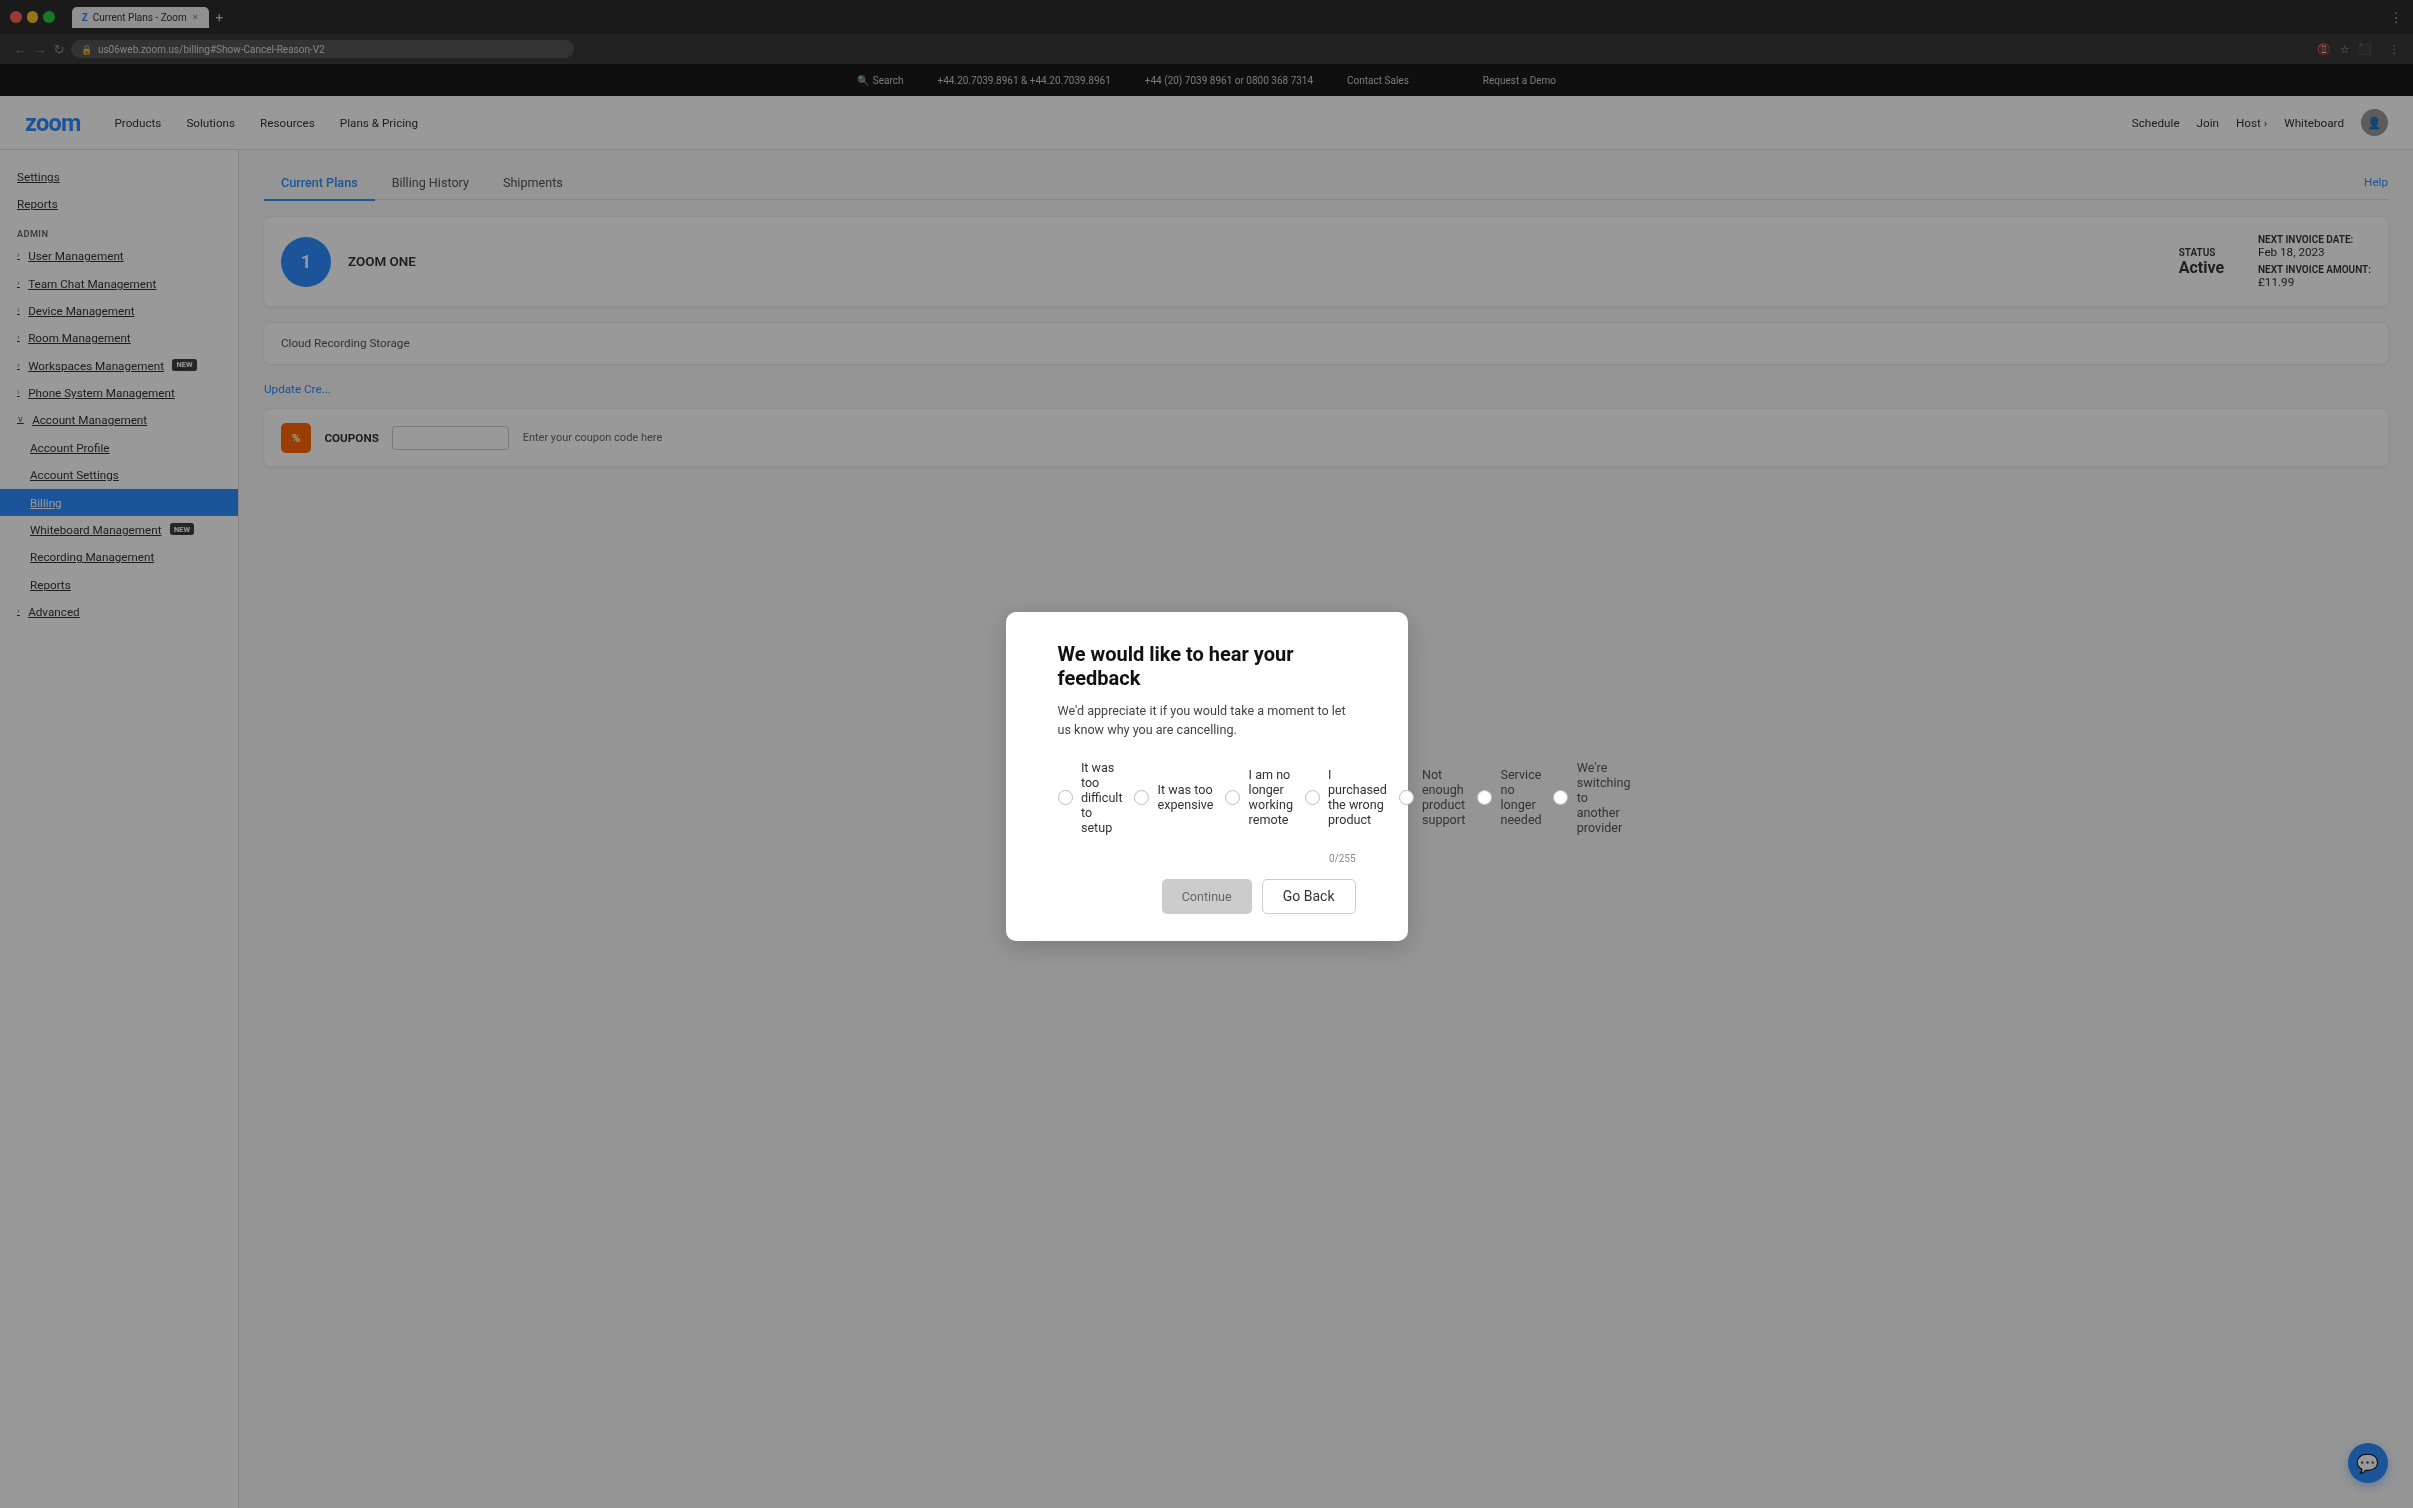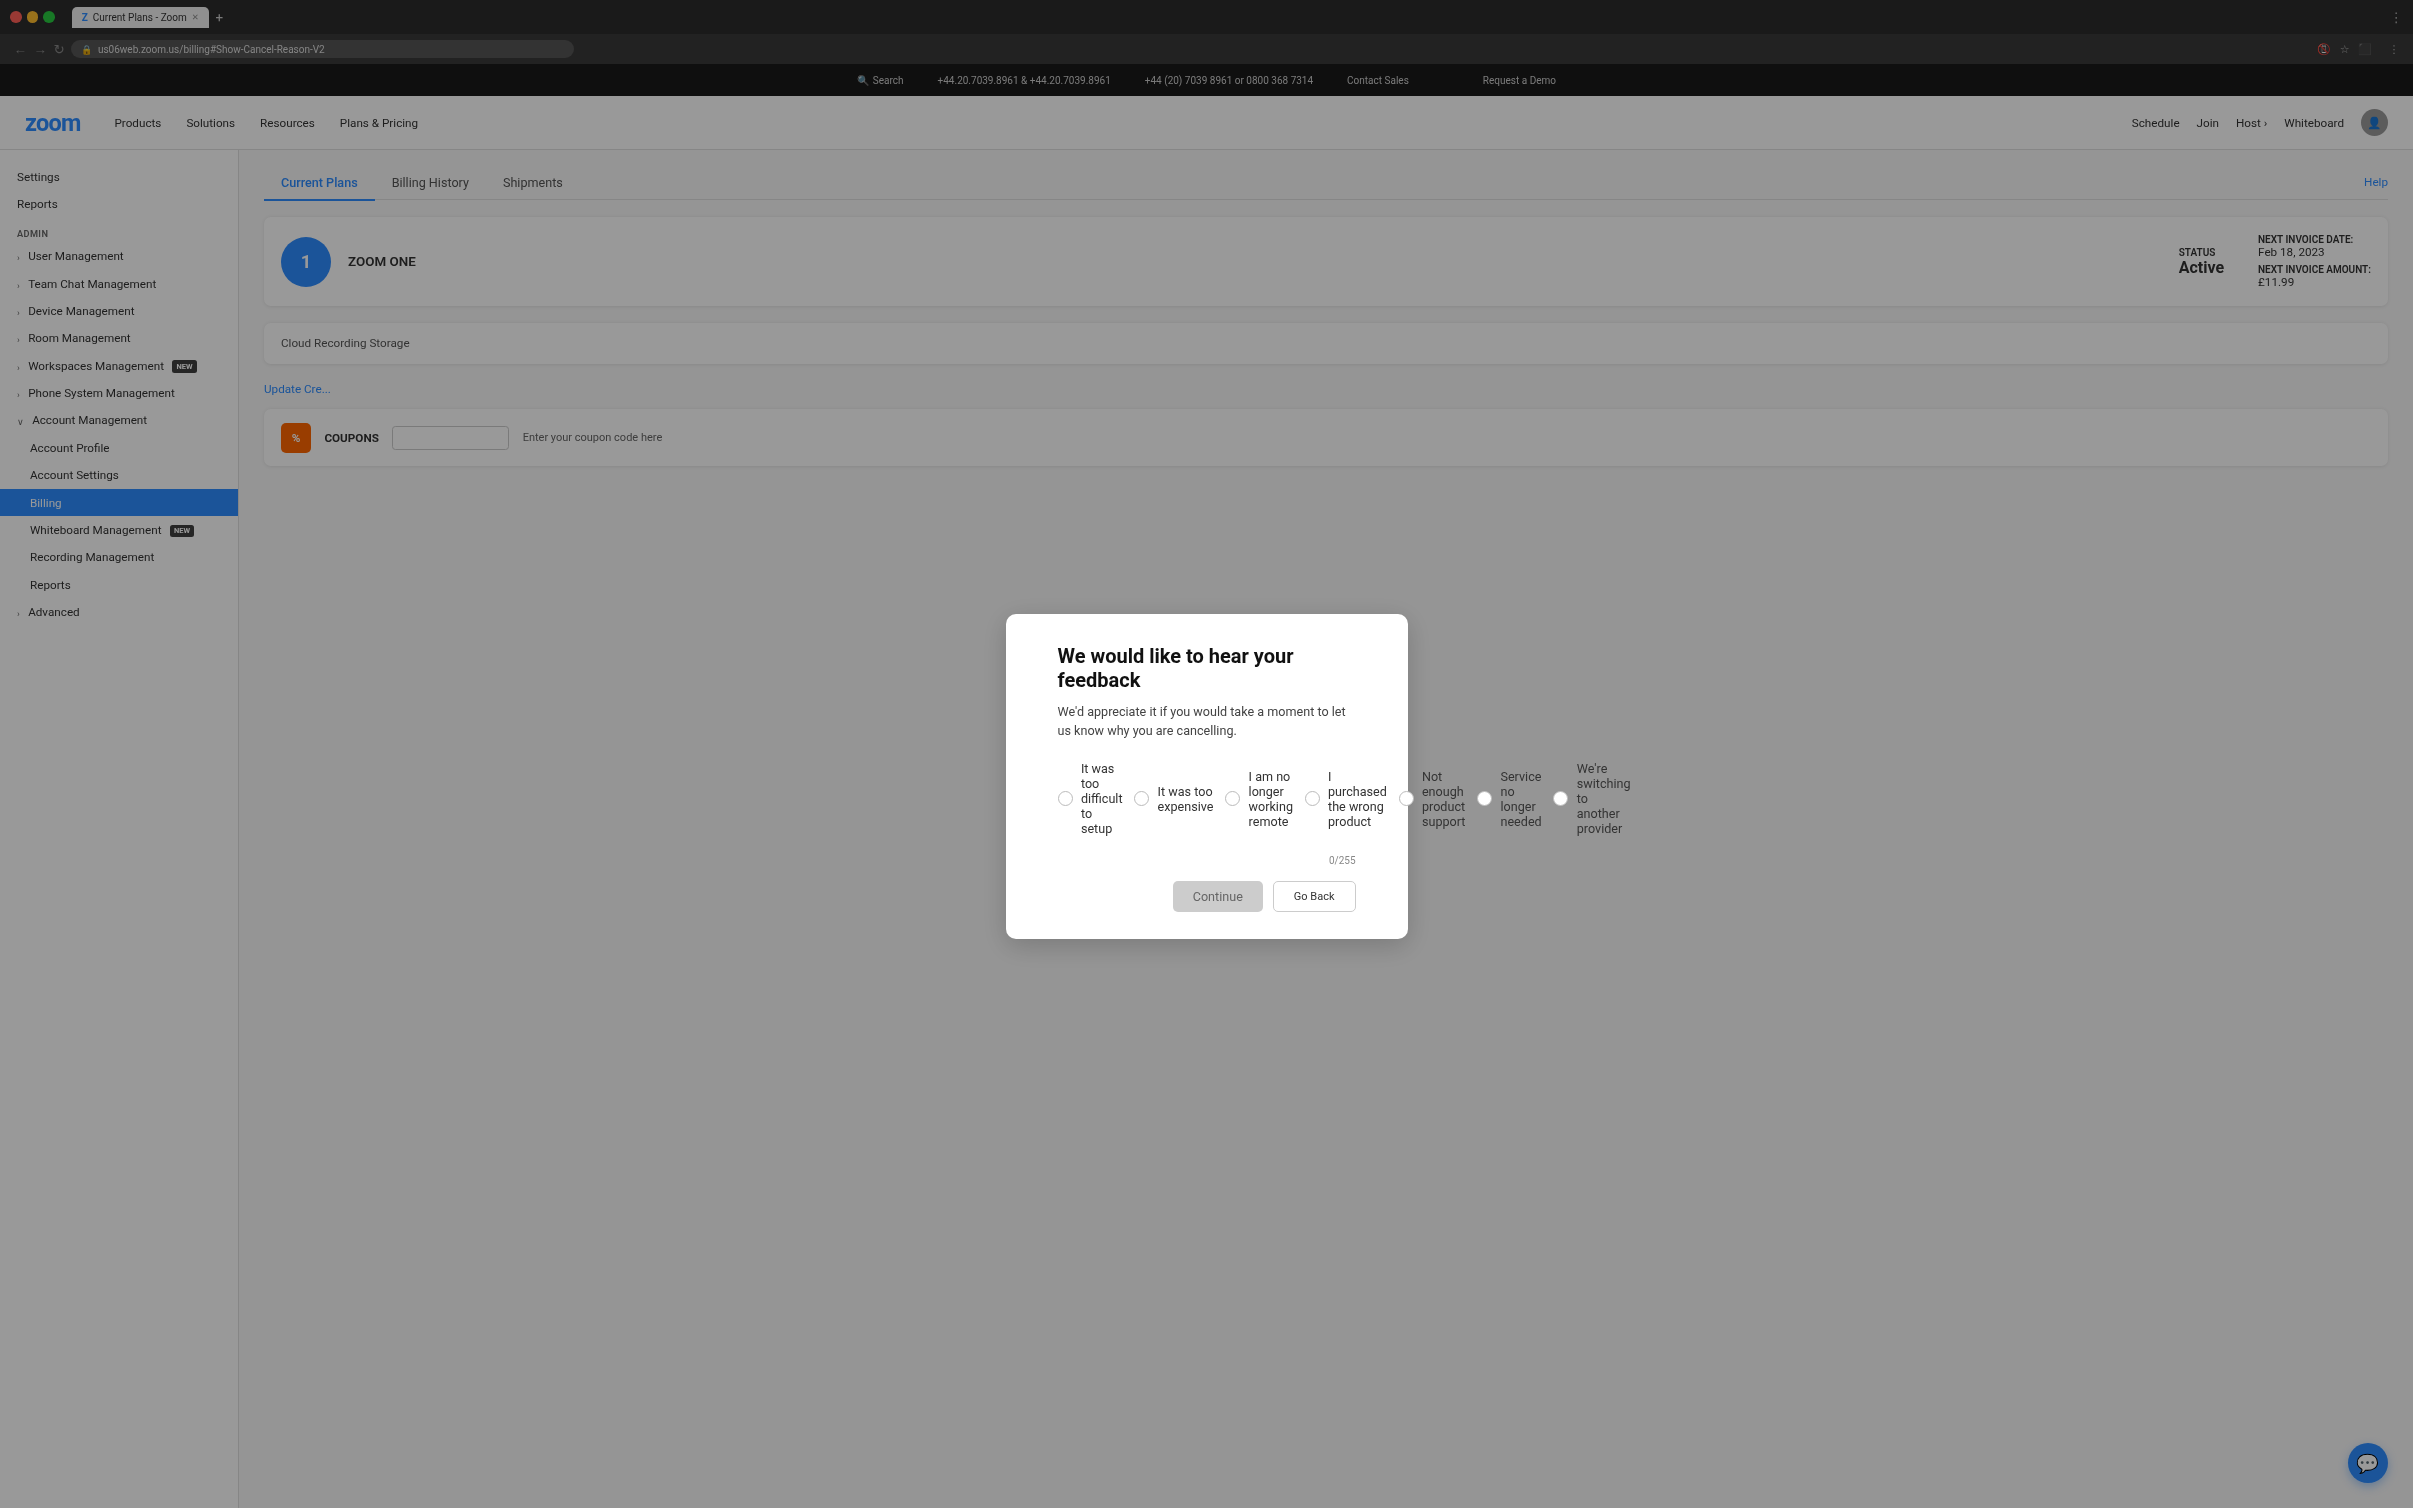--- a/index.html
+++ b/index.html
@@ -35,21 +35,21 @@
     .nav-link { font-size: 11.7px; color: #333; cursor: pointer; text-decoration: none; }
     .nav-right { display: flex; gap: 17px; align-items: center; margin-left: auto; }
     .nav-right-link { font-size: 11.7px; color: #333; cursor: pointer; }
     .nav-avatar { width: 27px; height: 27px; border-radius: 50%; background: #999; display: flex; align-items: center; justify-content: center; color: white; font-size: 11.7px; }
 
     
     .app-layout { display: flex; height: calc(100vh - 149px); }
 
     
     .sidebar { width: 239px; background: white; border-right: 0.8px solid #e0e0e0; overflow-y: auto; flex-shrink: 0; padding: 13.4px 0; }
-    .sidebar-item { display: flex; align-items: flex-end; padding: 6.7px 17px; font-size: 11.7px; color: #333; cursor: pointer; gap: 5px; }
+    .sidebar-item { display: flex; align-items: flex-start; padding: 6.7px 17px; font-size: 11.7px; color: #333; cursor: pointer; gap: 5px; text-decoration: underline; }
     .sidebar-item.active { background: #2D8CFF; color: white; }
     .sidebar-item.active .sidebar-label { color: white; }
     .sidebar-section-label { font-size: 9.2px; font-weight: 600; color: #666; padding: 10px 17px 3.4px; text-transform: uppercase; letter-spacing: 0.4px; }
     .sidebar-child { padding-left: 30px; }
     .chevron { font-size: 9.2px; color: #666; margin-right: 3.4px; }
     .new-badge { background: #404040; color: white; font-size: 7.5px; padding: 1.7px 4.2px; border-radius: 2.5px; font-weight: 700; margin-left: 3.4px; }
     .sidebar-label { font-size: 11.7px; }
 
     
     .main-content { flex: 1; background: #f8f8f8; overflow-y: auto; padding: 17px 25px; position: relative; }
@@ -90,21 +90,21 @@
     .modal-subtitle { font-size: 12.6px; color: #444; margin-bottom: 20px; line-height: 1.5; }
     .radio-group { display: flex; flex-direction: row; gap: 11.7px; margin-bottom: 18.4px; }
     .radio-item { display: flex; align-items: center; gap: 8.4px; cursor: pointer; }
     .radio-circle { width: 15px; height: 15px; border-radius: 50%; border: 1.7px solid #bbb; flex-shrink: 0; background: white; }
     .radio-label { font-size: 12.6px; color: #333; }
     .comments-textarea { width: 100%; border: 1.7px solid #2D8CFF; border-radius: 5px; padding: 10px 11.7px; font-size: 11.7px; color: #333; resize: none; height: 50px; outline: none; font-family: inherit; }
     .comments-textarea::placeholder { color: #aaa; }
     .char-count { text-align: right; font-size: 10px; color: #888; margin-top: 3.4px; margin-bottom: 15px; }
     .modal-buttons { display: flex; justify-content: flex-end; gap: 10px; }
     .btn-continue { background: #ccc; color: #666; border: none; border-radius: 5px; padding: 8.4px 20px; font-size: 12.6px; cursor: not-allowed; font-family: inherit; }
-    .btn-goback { background: white; color: #333; border: 0.8px solid #ccc; border-radius: 5px; padding: 8.4px 20px; font-size: 11px; cursor: pointer; font-family: inherit; text-align: center; }
+    .btn-goback { background: white; color: #333; border: 0.8px solid #ccc; border-radius: 5px; padding: 8.4px 20px; font-size: 14px; cursor: pointer; font-family: inherit; text-align: center; }
   </style>
 </head>
 <body>
 
 <div class="browser-chrome">
   <div class="browser-dots">
     <div class="dot dot-red"></div>
     <div class="dot dot-yellow"></div>
     <div class="dot dot-green"></div>
   </div>

